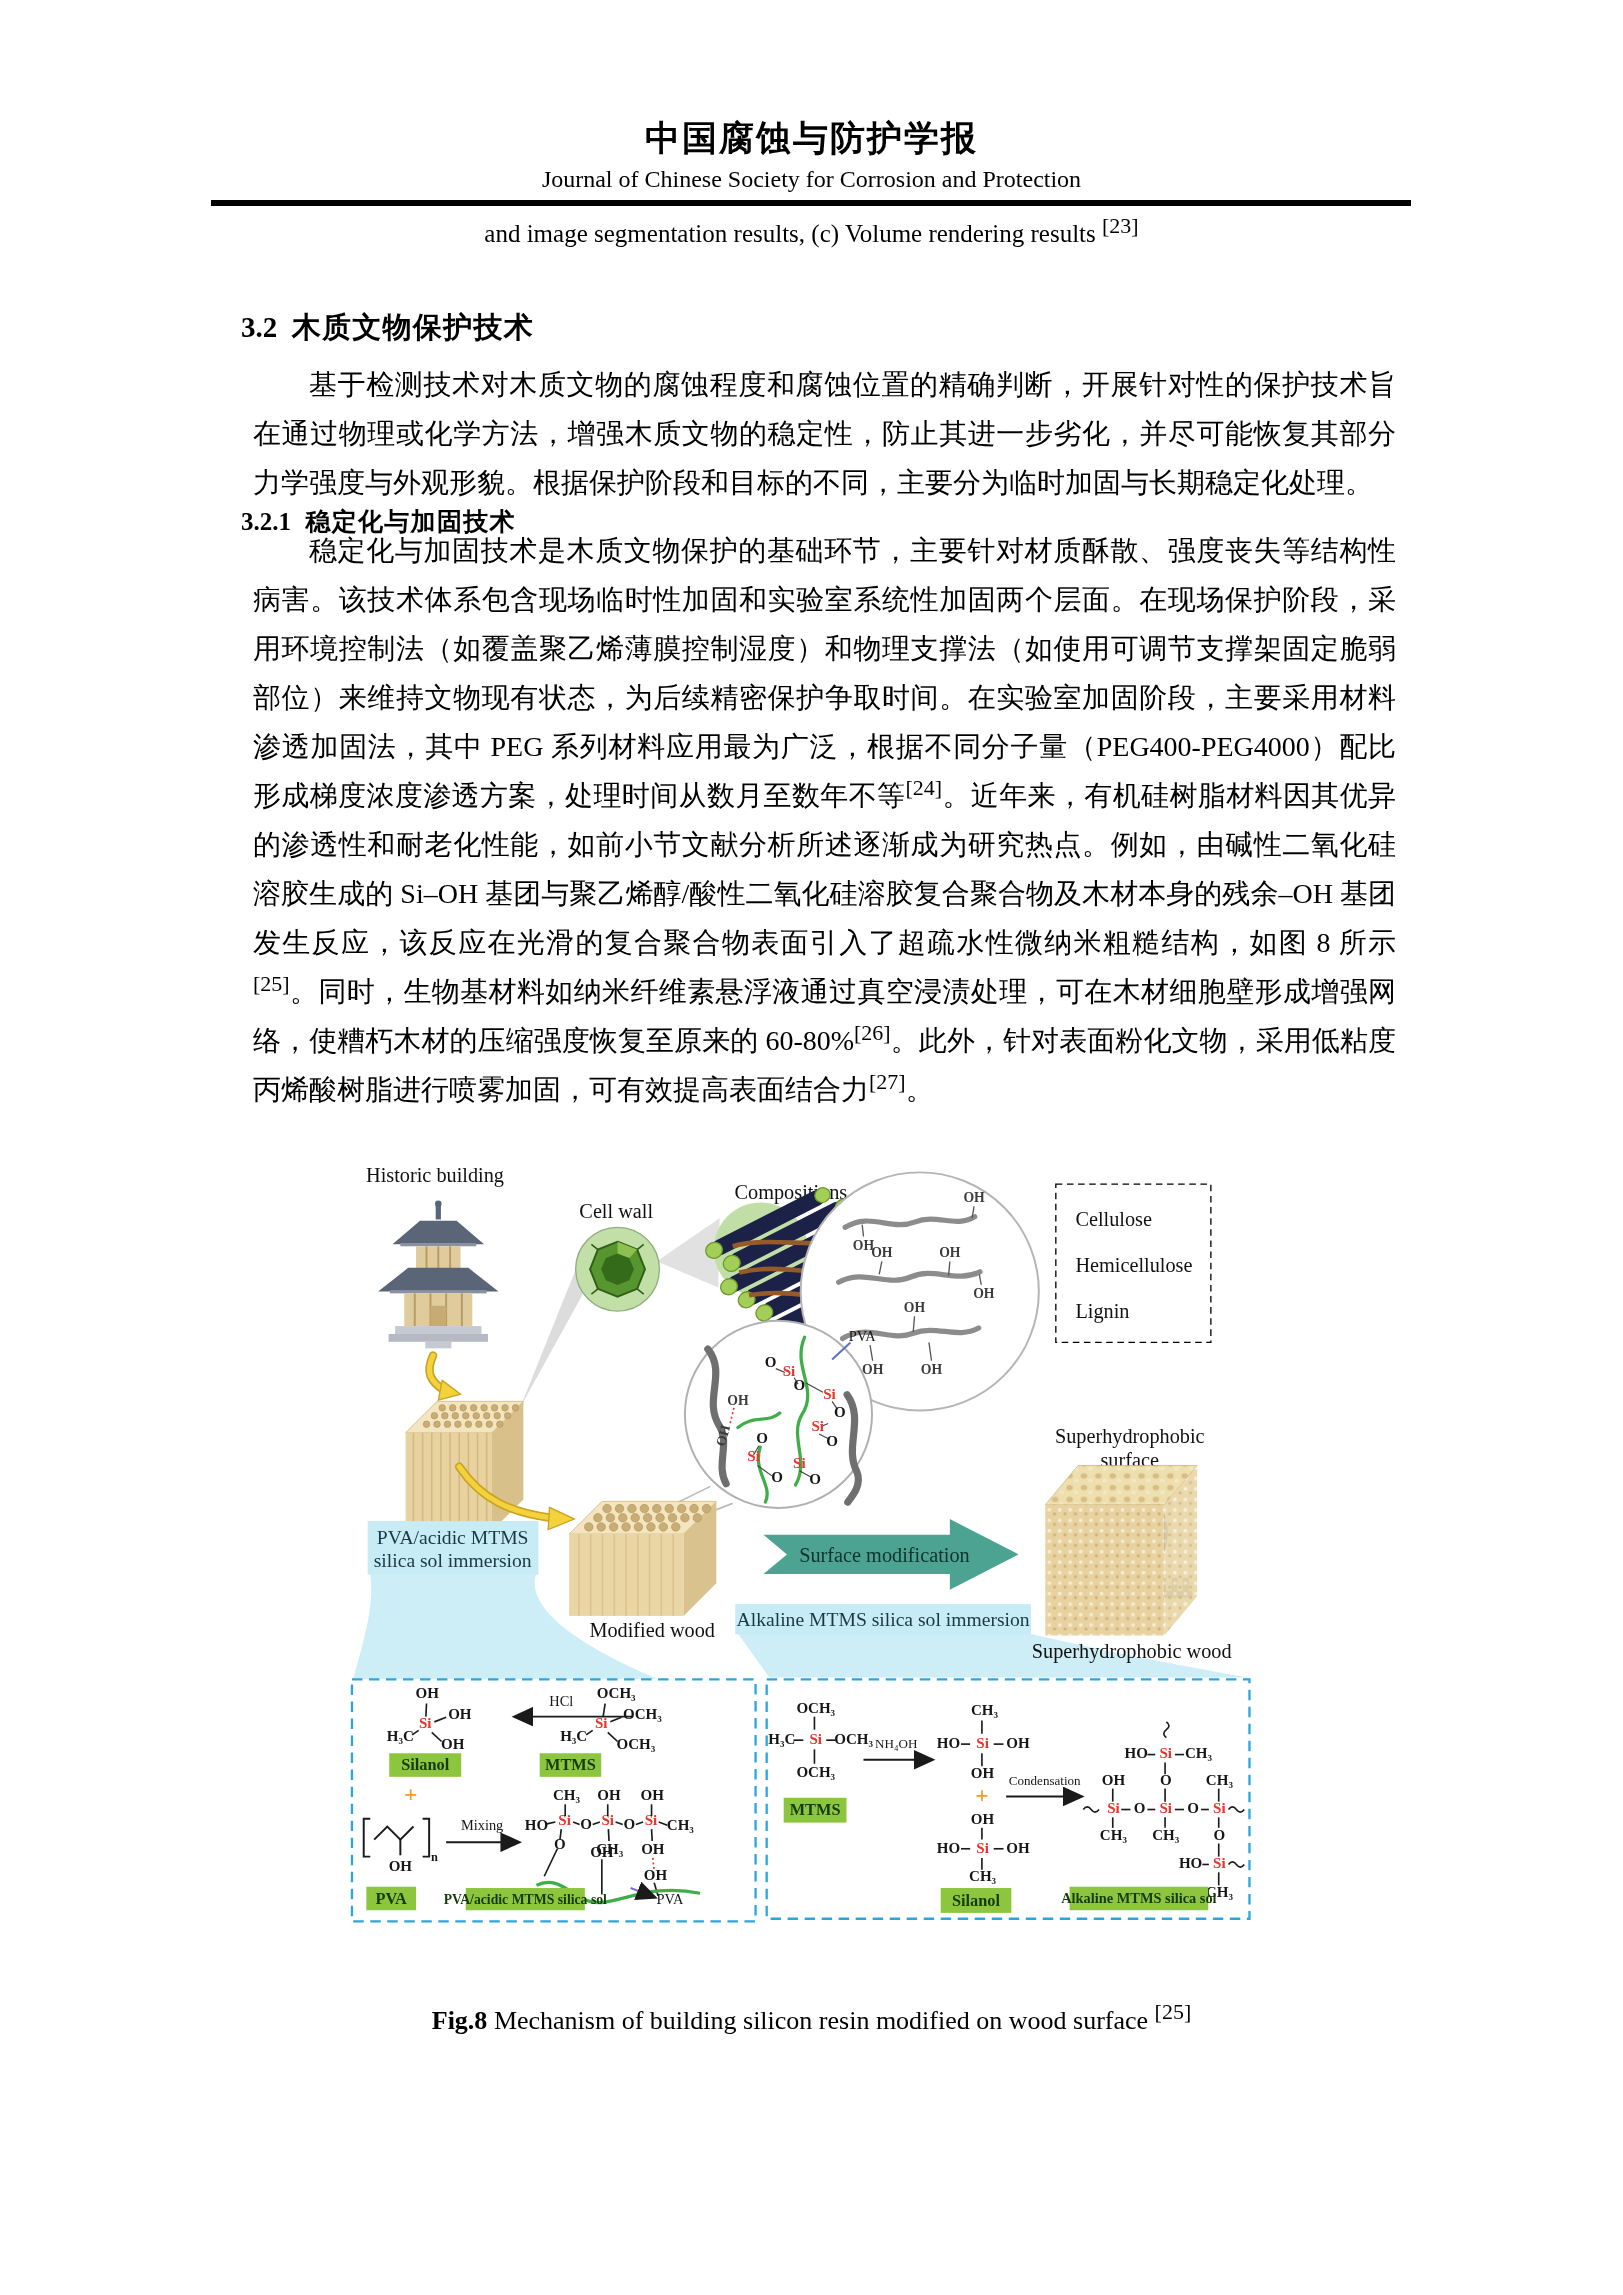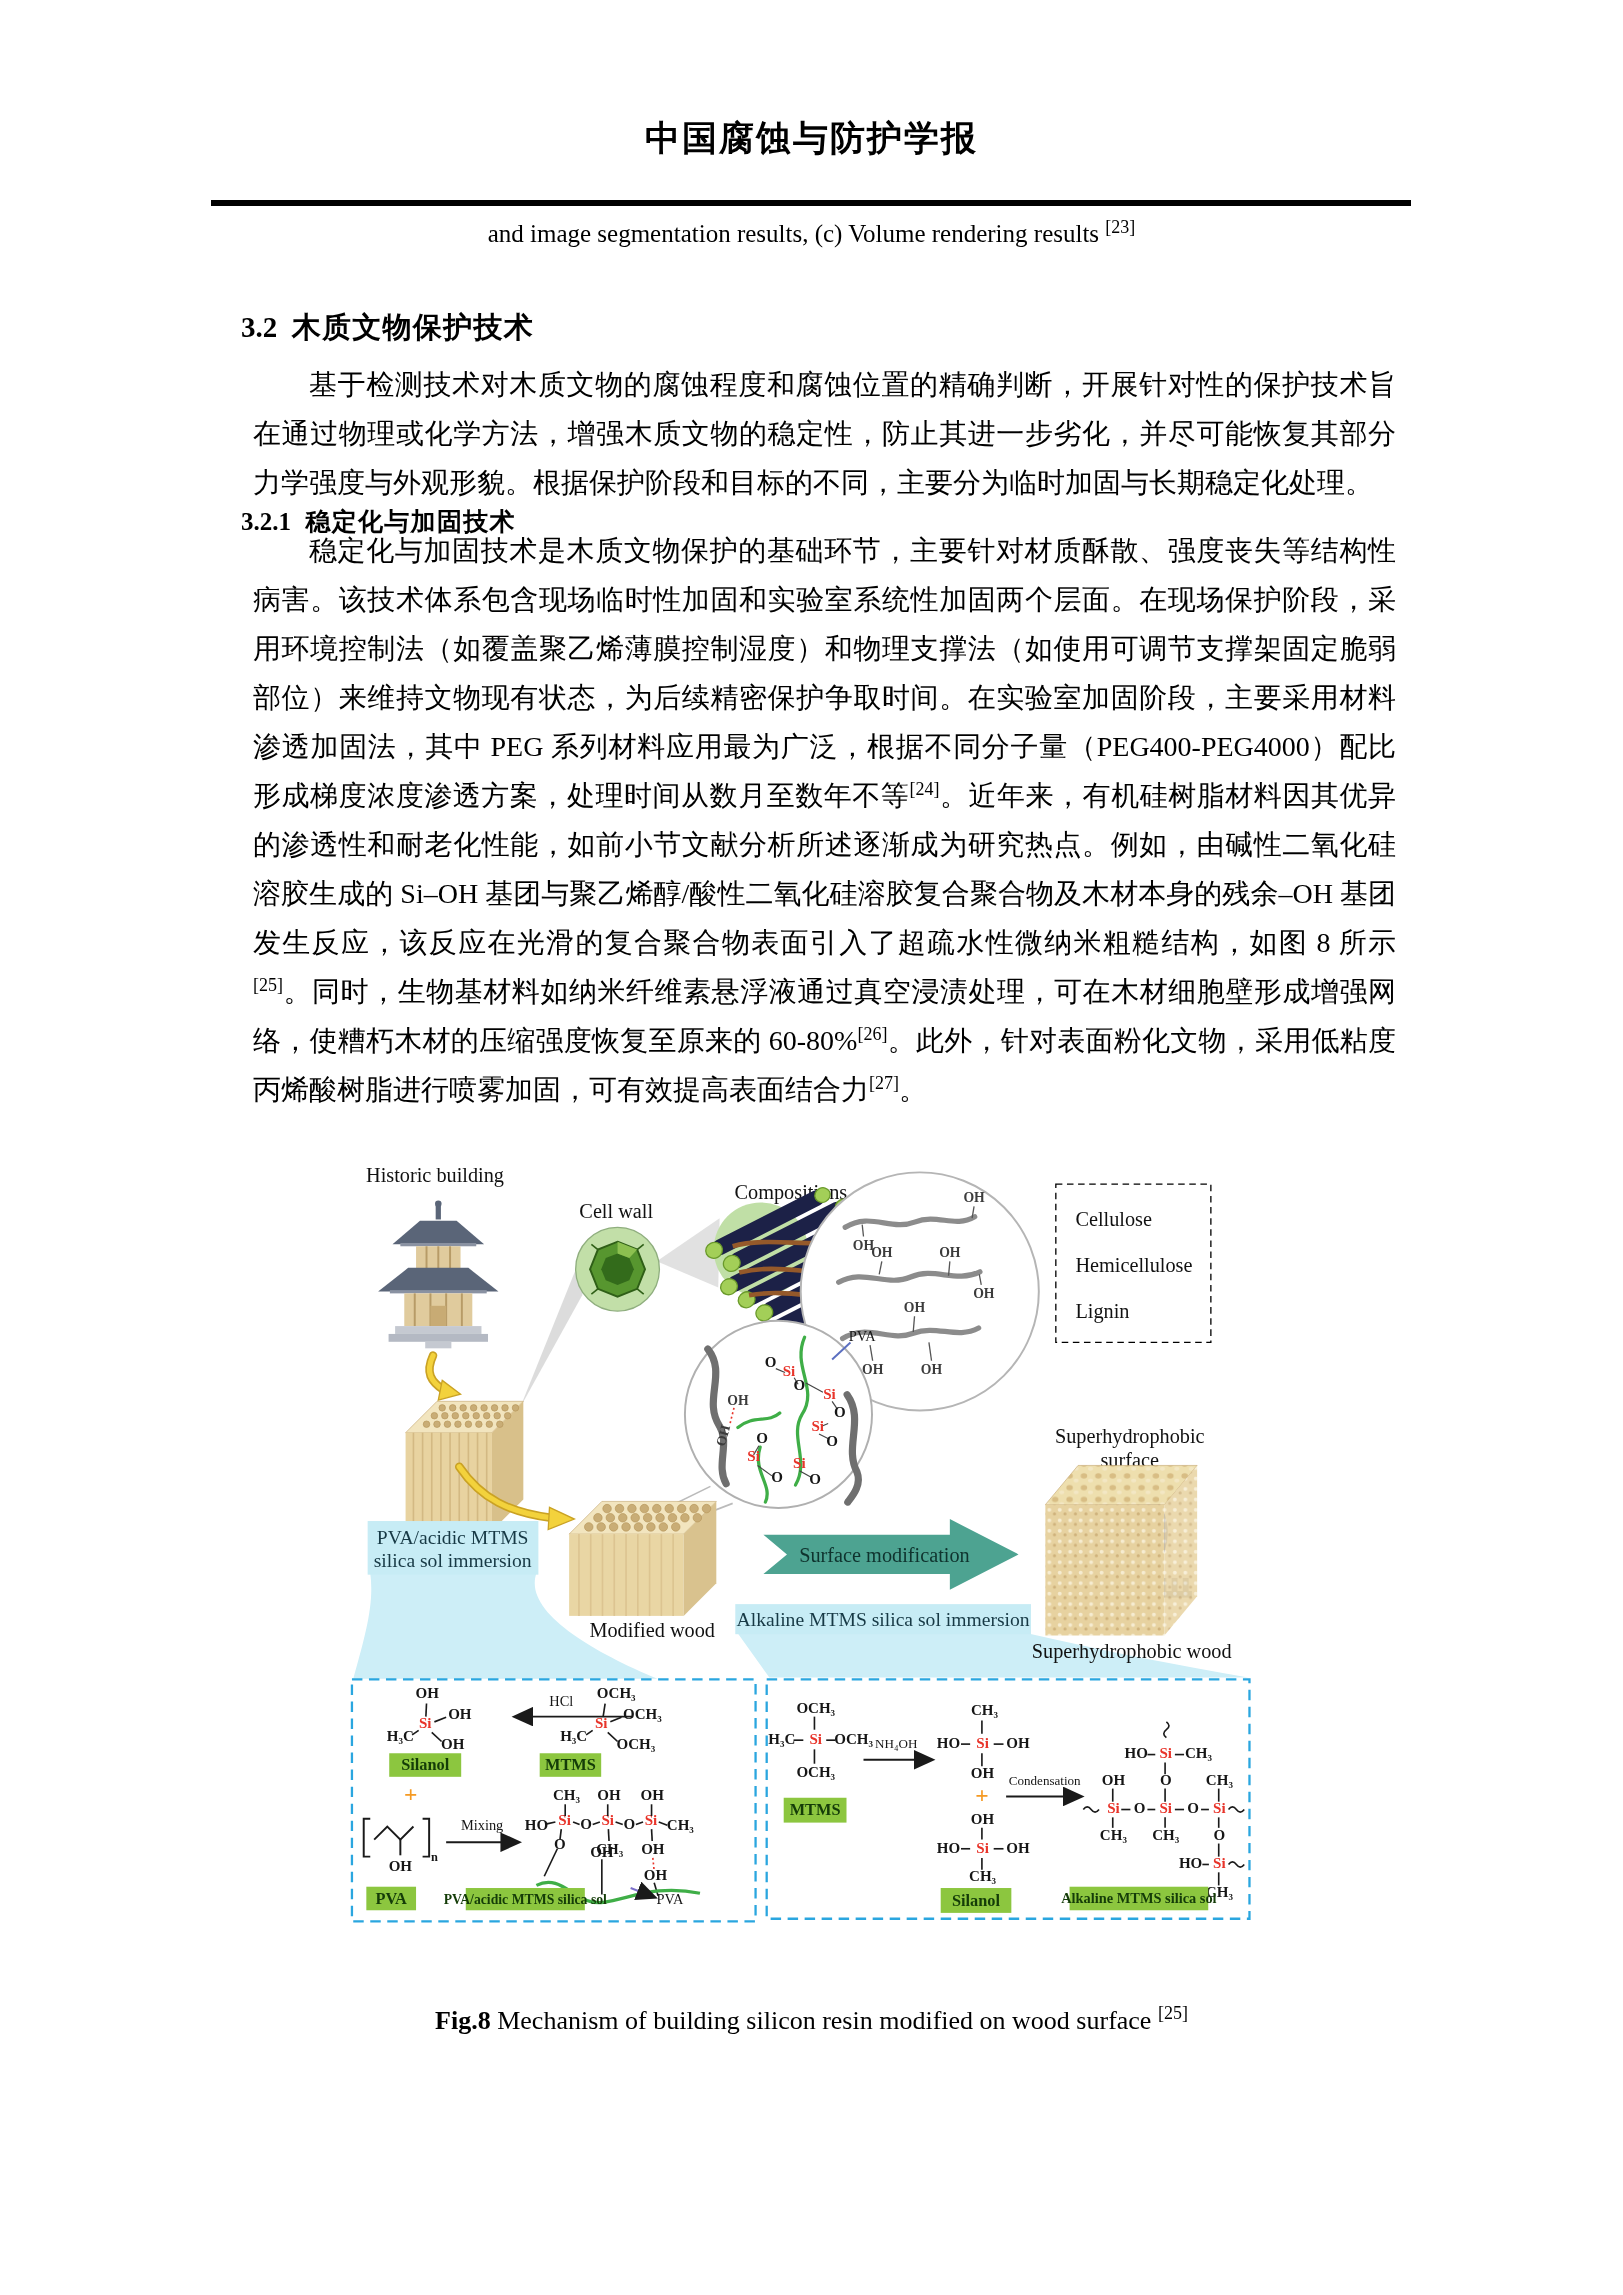--- a/index.html
+++ b/index.html
@@ -3,21 +3,21 @@
 <meta charset="utf-8">
 <style>
   html,body{margin:0;padding:0;background:#888;}
   .page{position:relative;width:1623px;height:2295px;background:#ffffff;overflow:hidden;
         font-family:"Liberation Serif","DejaVu Serif",serif;color:#000;}
   .center{position:absolute;left:0;width:100%;text-align:center;}
   .jtitle-cn{top:115px;font-size:35px;font-weight:600;letter-spacing:2px;}
   .jtitle-en{top:166px;font-size:24px;}
   .rule{position:absolute;top:200px;left:211px;width:1200px;height:5.9px;background:#000;}
   .carryover{top:220px;font-size:25px;}
-  sup{font-size:18px;line-height:0;vertical-align:super;}
+  sup{font-size:22px;line-height:0;vertical-align:super;}
   .h2{position:absolute;left:241px;top:308px;font-size:29px;font-weight:bold;text-align:center;}
   .h3{position:absolute;left:241px;top:505px;font-size:25px;font-weight:bold;}
   .h-num{font-family:"Liberation Serif","DejaVu Serif",serif;}
   .h-cn{font-family:"Liberation Sans","DejaVu Sans",sans-serif;margin-left:14.4px;letter-spacing:1.3px;}
   .para{position:absolute;left:241px;width:1143px;font-size:28px;line-height:49px;
         text-align:justify;text-indent:56px;margin:12px;}
   .p1{top:348px;}
   .p2{top:514px;}
   .figwrap{position:absolute;left:0;top:0;}
   .cap-cn{top:1955px;font-size:27.5px;font-weight:bold;}
@@ -36,20 +36,21 @@
   .glab{font-size:25px;font-weight:bold;text-anchor:middle;fill:#143c08;}
   .ohc{font-size:21px;font-weight:bold;text-anchor:middle;fill:#3c3c3c;}
   .plus{font-size:36px;font-weight:bold;text-anchor:middle;fill:#f59a23;}
 </style>
 </head>
 <body>
 
 <div class="page">
 
   <div class="center jtitle-cn">中国腐蚀与防护学报</div>
+  <div class="center jtitle-en">Journal of Chinese Society for Corrosion and Protection</div>
   <div class="rule"></div>
   <div class="center carryover"><span>and image segmentation results, (c) Volume rendering results </span><sup>[23]</sup></div>
 
   <div class="h2"><span class="h-num">3.2</span><span class="h-cn">木质文物保护技术</span></div>
 
   <p class="para p1"><span>基于检测技术对木质文物的腐蚀程度和腐蚀位置的精确判断，开展针对性的保护技术旨在通过物理或化学方法，增强木质文物的稳定性，防止其进一步劣化，并尽可能恢复其部分力学强度与外观形貌。根据保护阶段和目标的不同，主要分为临时加固与长期稳定化处理。</span></p>
 
   <div class="h3"><span class="h-num">3.2.1</span><span class="h-cn">稳定化与加固技术</span></div>
 
   <p class="para p2"><span>稳定化与加固技术是木质文物保护的基础环节，主要针对材质酥散、强度丧失等结构性病害。该技术体系包含现场临时性加固和实验室系统性加固两个层面。在现场保护阶段，采用环境控制法（如覆盖聚乙烯薄膜控制湿度）和物理支撑法（如使用可调节支撑架固定脆弱部位）来维持文物现有状态，为后续精密保护争取时间。在实验室加固阶段，主要采用材料渗透加固法，其中 PEG 系列材料应用最为广泛，根据不同分子量（PEG400-PEG4000）配比形成梯度浓度渗透方案，处理时间从数月至数年不等</span><sup>[24]</sup><span>。近年来，有机硅树脂材料因其优异的渗透性和耐老化性能，如前小节文献分析所述逐渐成为研究热点。例如，由碱性二氧化硅溶胶生成的 Si–OH 基团与聚乙烯醇/酸性二氧化硅溶胶复合聚合物及木材本身的残余–OH 基团发生反应，该反应在光滑的复合聚合物表面引入了超疏水性微纳米粗糙结构，如图 8 所示 </span><sup>[25]</sup><span>。同时，生物基材料如纳米纤维素悬浮液通过真空浸渍处理，可在木材细胞壁形成增强网络，使糟朽木材的压缩强度恢复至原来的 60-80%</span><sup>[26]</sup><span>。此外，针对表面粉化文物，采用低粘度丙烯酸树脂进行喷雾加固，可有效提高表面结合力</span><sup>[27]</sup><span>。</span></p>

